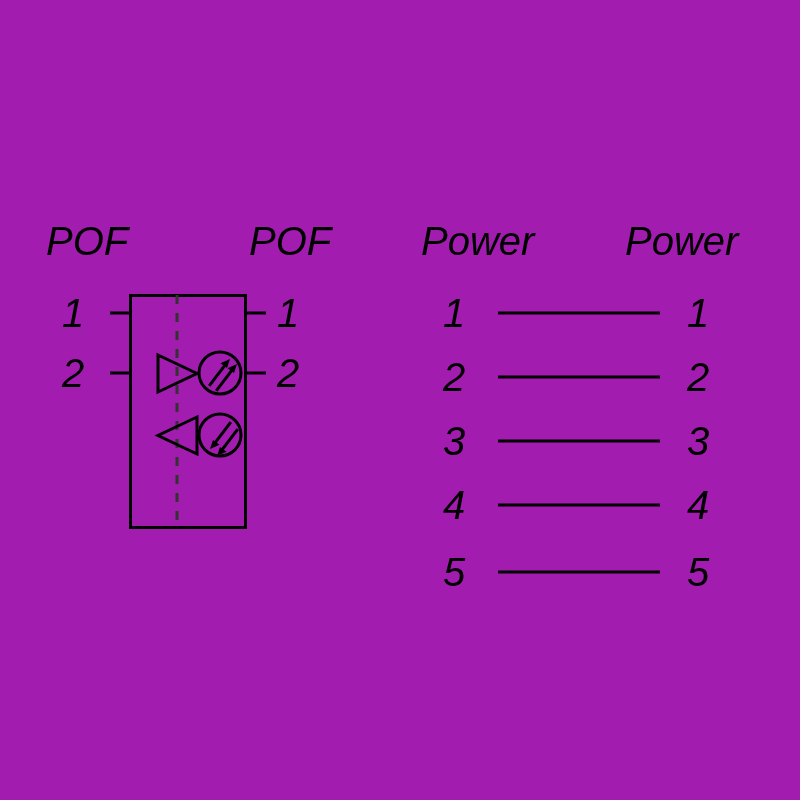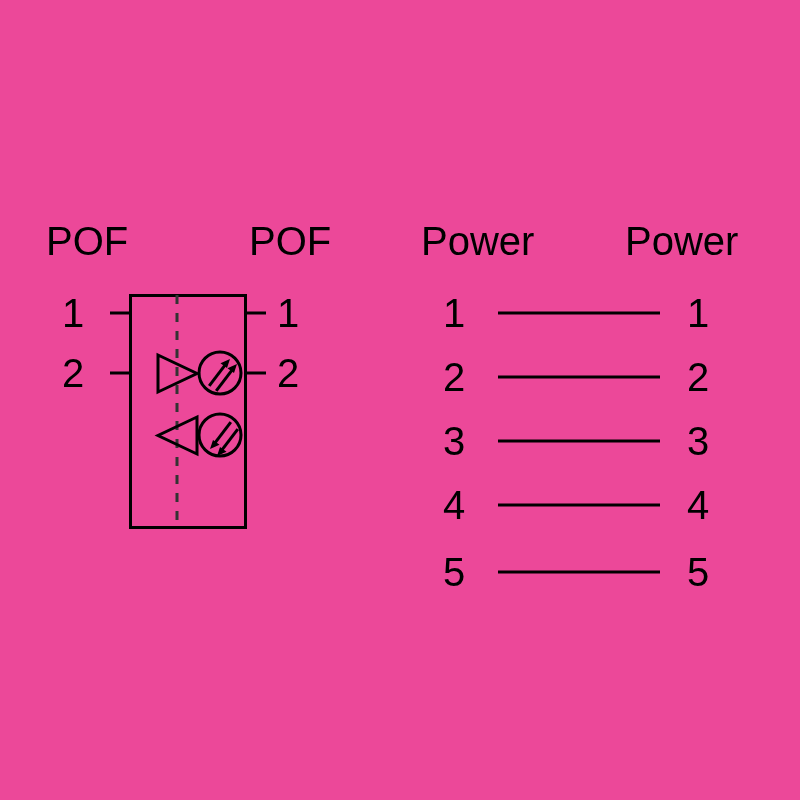--- a/index.html
+++ b/index.html
@@ -9,22 +9,23 @@
     background: #ffffff;
   }
   body {
     font-family: "Liberation Sans", sans-serif;
     color: #000000;
   }
   #diagram-root {
     position: relative;
     width: 800px;
     height: 800px;
-    background: #ec4899;
+    background: #a21caf;
     overflow: hidden;
+    font-style: italic;
   }
   #diagram-svg {
     position: absolute;
     left: 0;
     top: 0;
     width: 800px;
     height: 800px;
     display: block;
   }
   .hdr-label {

